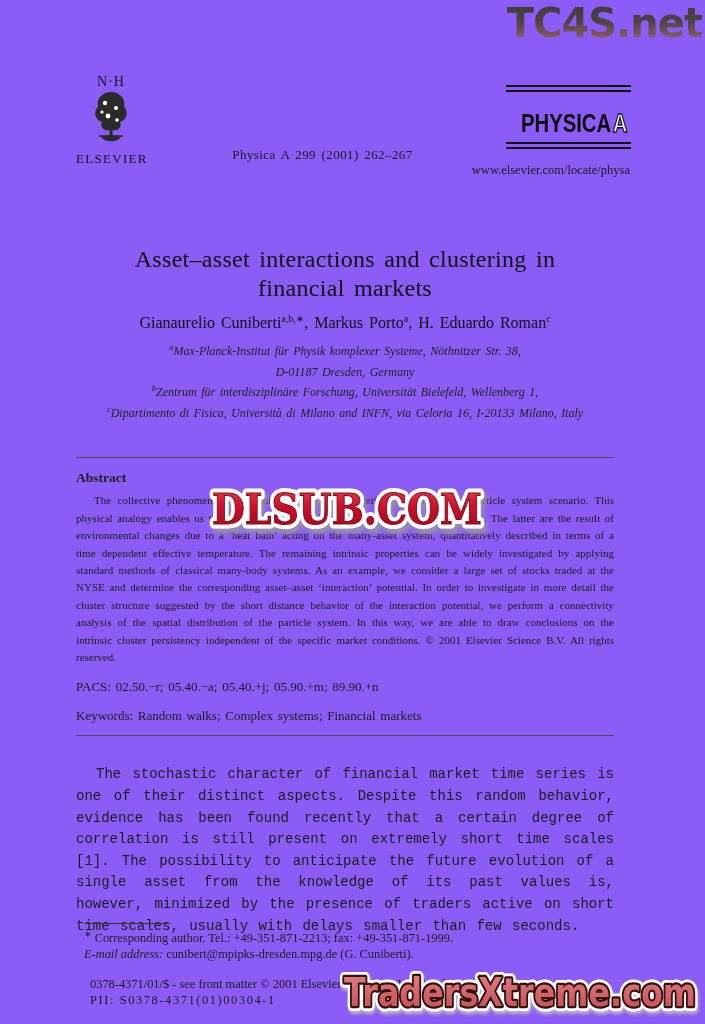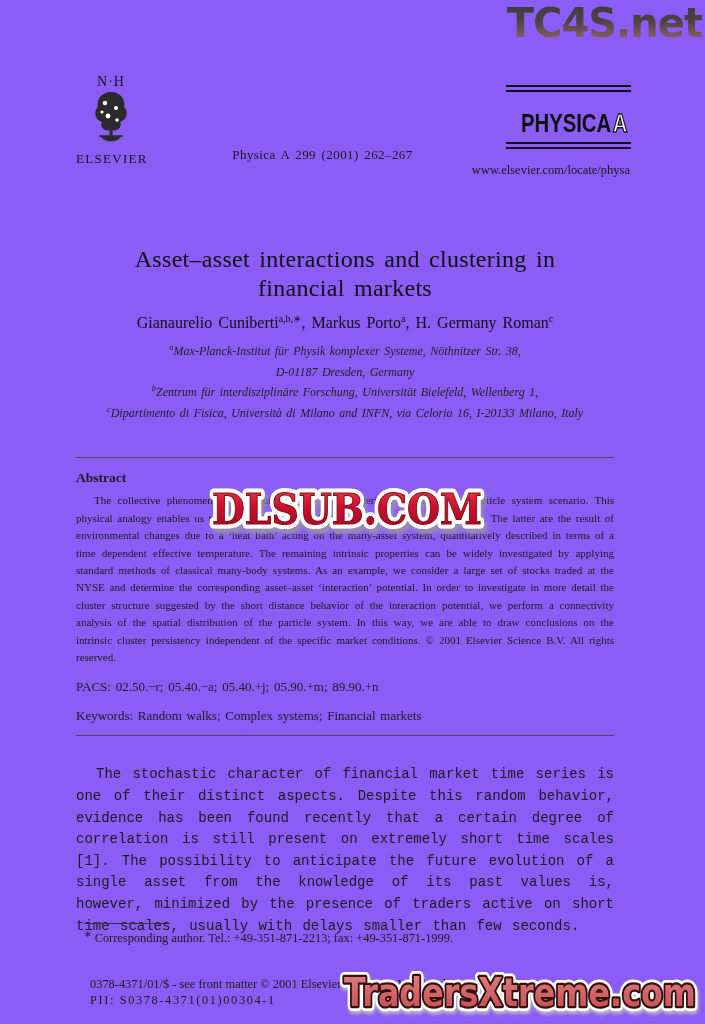--- a/index.html
+++ b/index.html
@@ -126,21 +126,21 @@
   <div class="col">
 
     <div class="title">
       <span>Asset–asset interactions and clustering in</span>
       <span>financial markets</span>
     </div>
 
     <div class="authors">
       <span>Gianaurelio Cuniberti</span><sup>a,b,∗</sup><span>, </span>
       <span>Markus Porto</span><sup>a</sup><span>, </span>
-      <span>H. Germany Roman</span><sup>c</sup>
+      <span>H. Eduardo Roman</span><sup>c</sup>
     </div>
 
     <div class="affils">
       <div><sup>a</sup><span>Max-Planck-Institut für Physik komplexer Systeme, Nöthnitzer Str. 38,</span></div>
       <div><sup></sup><span>D-01187 Dresden, Germany</span></div>
       <div><sup>b</sup><span>Zentrum für interdisziplinäre Forschung, Universität Bielefeld, Wellenberg 1,</span></div>
       <div><sup>c</sup><span>Dipartimento di Fisica, Università di Milano and INFN, via Celoria 16, I-20133 Milano, Italy</span></div>
     </div>
 
     <div class="rule-h rule-top"></div>
@@ -158,20 +158,23 @@
     </div>
 
     <div class="rule-h rule-mid"></div>
 
     <p class="body-text">The stochastic character of financial market time series is one of their distinct aspects. Despite this random behavior, evidence has been found recently that a certain degree of correlation is still present on extremely short time scales [1]. The possibility to anticipate the future evolution of a single asset from the knowledge of its past values is, however, minimized by the presence of traders active on short time scales, usually with delays smaller than few seconds.</p>
   </div>
 
   <div class="footnote">
     <div class="fn-rule"></div>
     <div><sup>∗</sup><span> Corresponding author. Tel.: +49-351-871-2213; fax: +49-351-871-1999.</span></div>
+    <div>
+      <span class="em-lab">E-mail address:</span><span> cunibert@mpipks-dresden.mpg.de (G. Cuniberti).</span>
+    </div>
   </div>
 
   <div class="imprint">
     <div>0378-4371/01/$ - see front matter © 2001 Elsevier Science B.V. All rights reserved.</div>
     <div class="pii">PII: S0378-4371(01)00304-1</div>
   </div>
 
   <div class="wm-dlsub">
     <svg width="285" height="58" viewBox="0 0 285 58">
       <defs>

